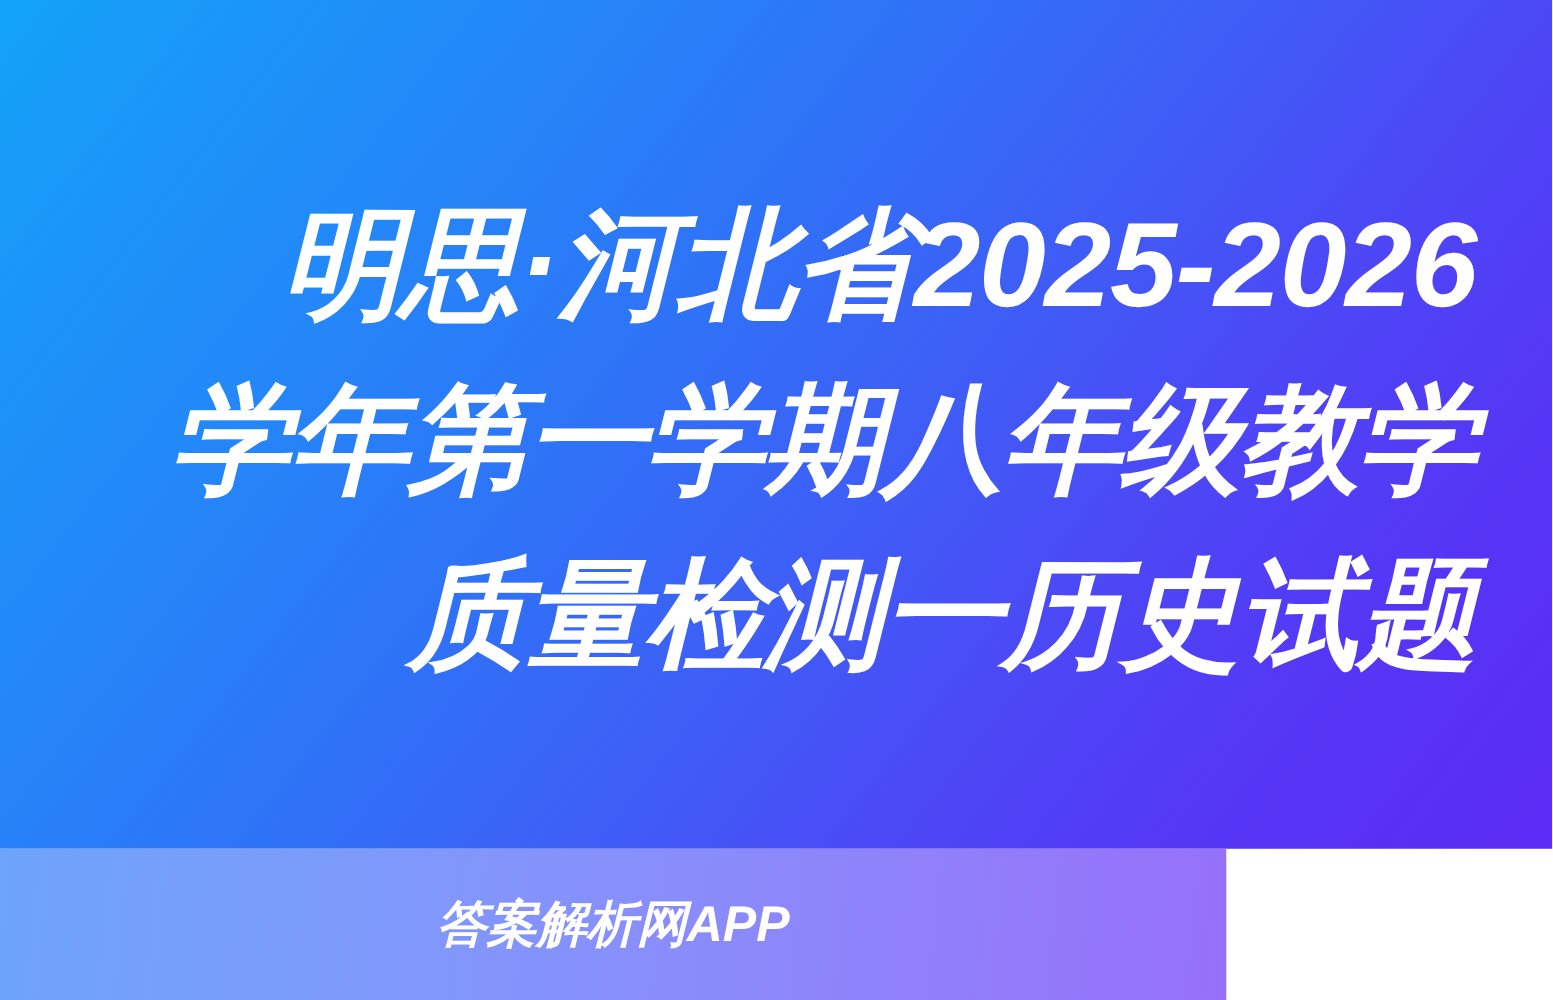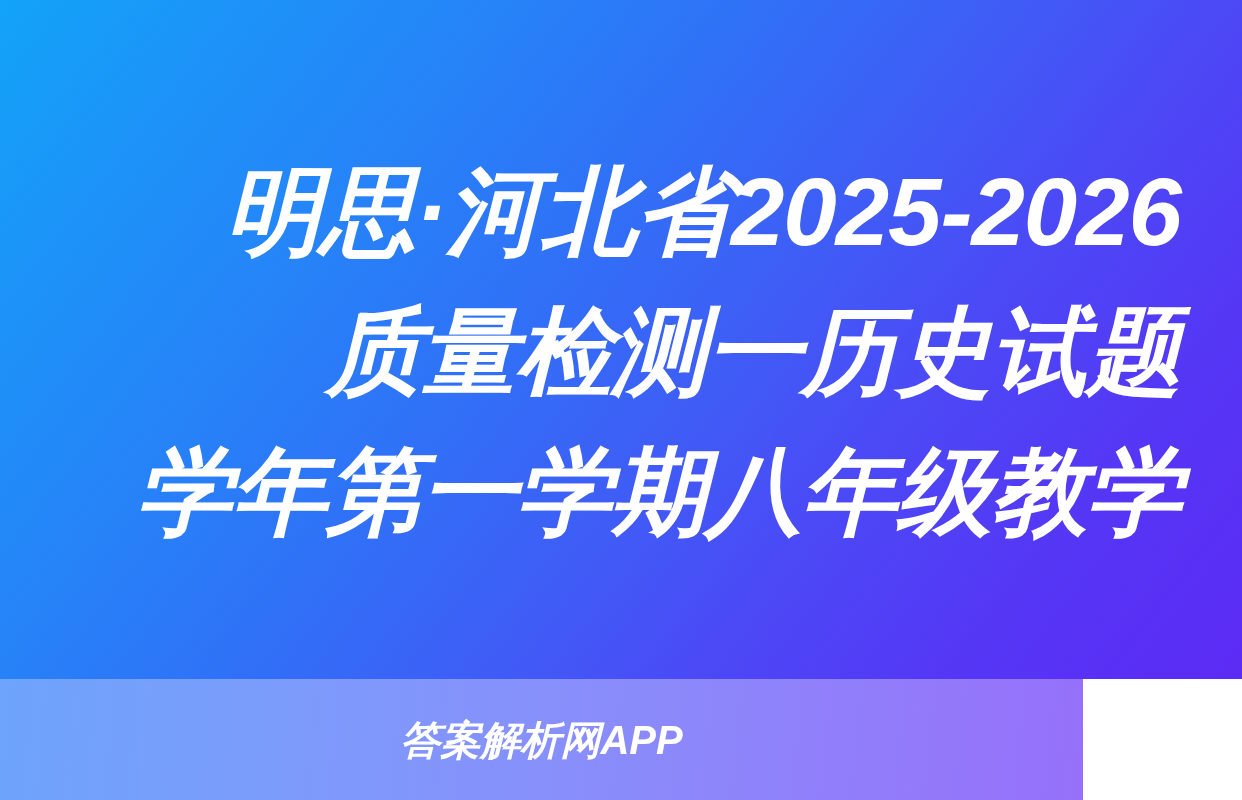--- a/index.html
+++ b/index.html
@@ -39,21 +39,21 @@
     flex-direction: column;
     align-items: center;
     justify-content: center;
   }
 
   
   .footer-band {
     position: absolute;
     left: 0;
     top: 679px;
-    width: 1083px;
+    width: 981px;
     height: 121px;
     background: linear-gradient(96deg,
         #6ea4fb 0%,
         #7b9cfb 25%,
         #8790fb 50%,
         #9080fa 75%,
         #9670fa 100%);
     display: flex;
     align-items: center;
     justify-content: center;
@@ -91,22 +91,22 @@
   }
 </style>
 </head>
 <body>
 
 <div id="poster">
 
   <div class="hero">
     <div class="title-block">
       <span class="title-line">明思·河北省2025-2026</span>
+      <span class="title-line">学年第一学期八年级教学</span>
       <span class="title-line">质量检测一历史试题</span>
-      <span class="title-line">学年第一学期八年级教学</span>
     </div>
   </div>
 
   <div class="footer-band">
     <span class="watermark">答案解析网APP</span>
   </div>
 
 </div>
 
 </body></html>

